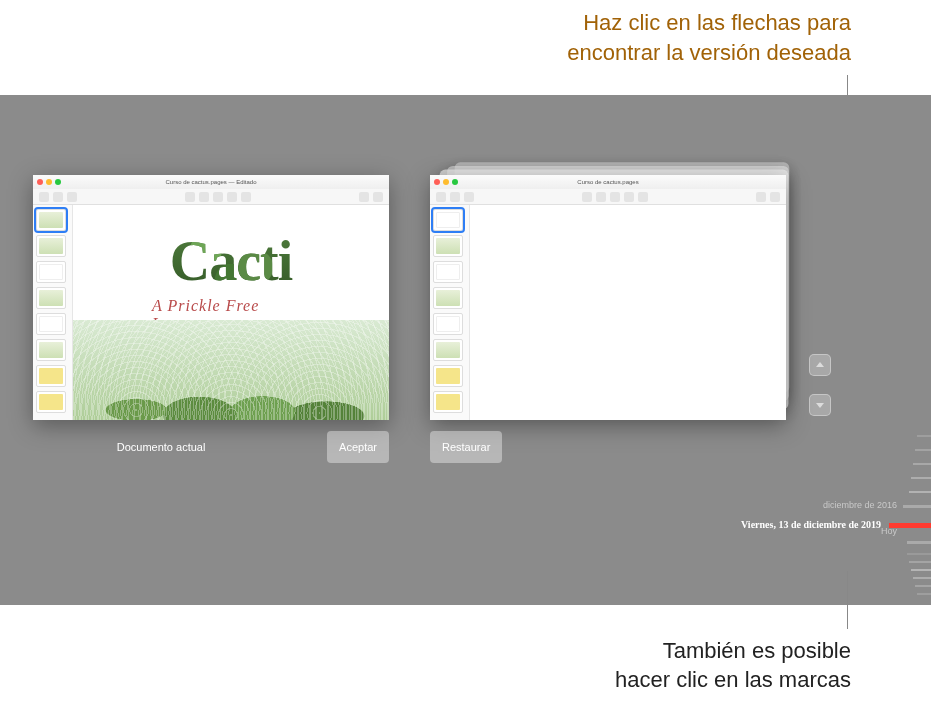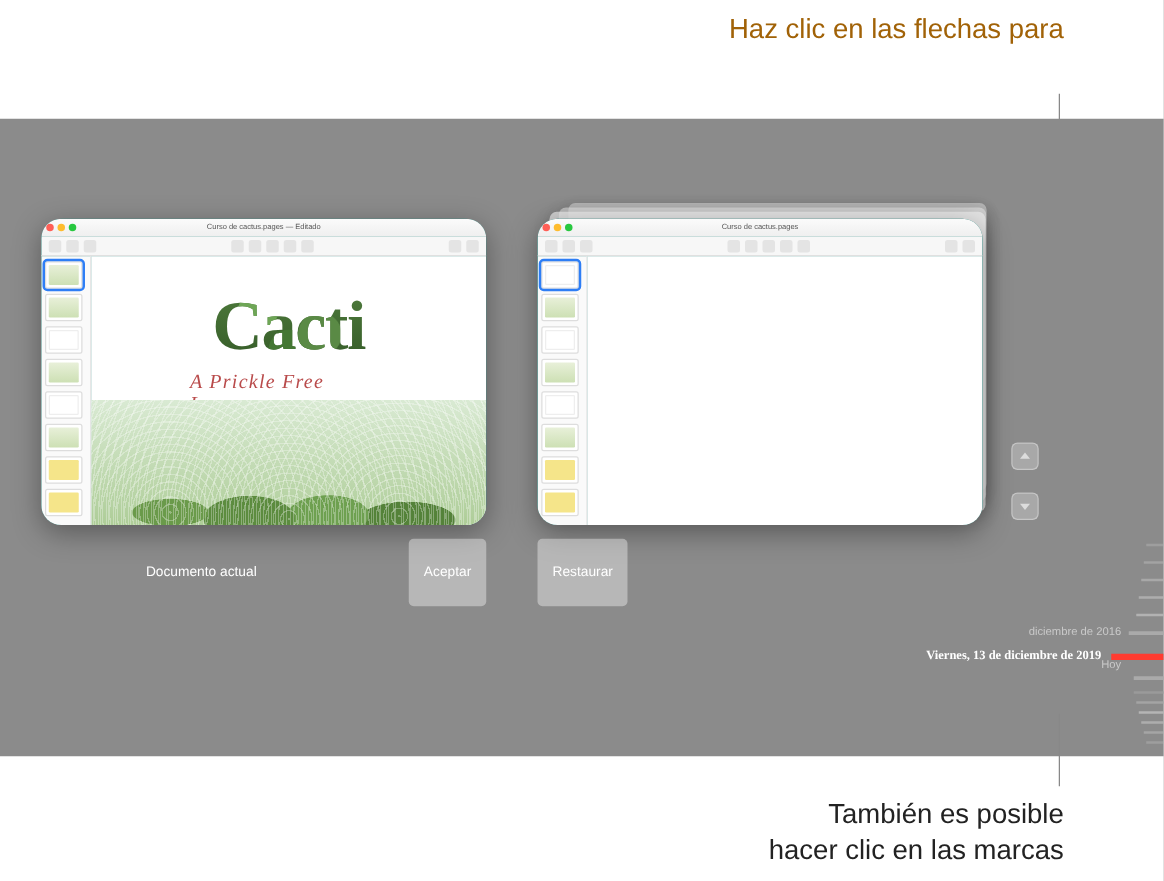--- a/index.html
+++ b/index.html
@@ -53,22 +53,22 @@
     height: 510px;
     background: #8b8b8b;
     overflow: hidden;
   }
 
   
   .doc-window {
     position: absolute;
     width: 356px;
     height: 245px;
-    background: #0f766e;
-    border-radius: 16px;
+    background: #a3a3a3;
+    border-radius: 0;
     box-shadow: 0 6px 22px rgba(0,0,0,0.35);
     overflow: hidden;
   }
   .doc-left { left: 33px; top: 80px; }
   .doc-right { left: 430px; top: 80px; }
 
   
   .ghost {
     position: absolute;
     width: 356px;
@@ -200,21 +200,21 @@
     color:#fff;
     text-align:center;
   }
   .cap-left { left:33px; top: 336px; width:356px; display:flex; align-items:center; justify-content:center; gap:38px;}
   .cap-right { left:430px; top: 336px; width:356px; display:flex; align-items:center; justify-content:flex-start; gap:60px;}
   .cap-left .lbl { flex:1; text-align:center; }
   .btn {
     background: rgba(255,255,255,0.38);
     color:#fff;
     font-size:11px;
-    padding:21px 12px;
+    padding:10px 12px;
     border-radius:4px;
     border:none;
     cursor:pointer;
   }
 
   
   .nav-btn {
     position:absolute;
     width:22px; height:22px;
     background: rgba(255,255,255,0.25);
@@ -270,20 +270,21 @@
     width:1px;
     height:58px;
     background:#888;
   }
 </style>
 </head>
 <body>
 
 <div class="annotation-top">
   <div>Haz clic en las flechas para</div>
+  <div>encontrar la versión deseada</div>
 </div>
 <div class="leader-top"></div>
 
 <div class="stage">
 
   <div class="ghost" style="left:444px; top:60px; transform:scale(0.94); opacity:0.45;"></div>
   <div class="ghost" style="left:440px; top:66px; transform:scale(0.96); opacity:0.55;"></div>
   <div class="ghost" style="left:436px; top:72px; transform:scale(0.98); opacity:0.7;"></div>
 
   <div class="doc-window doc-left">

